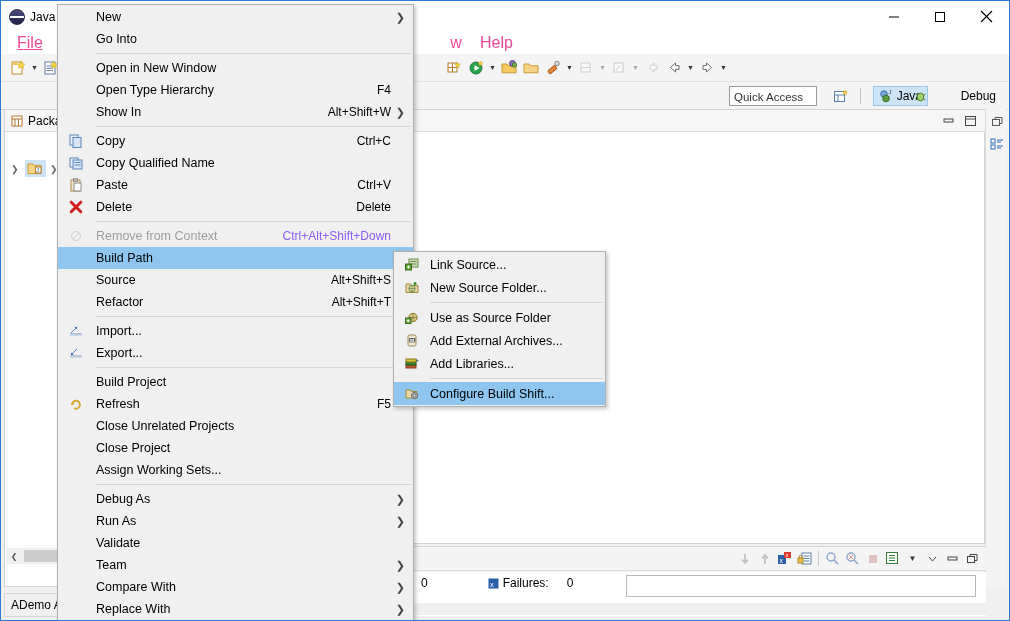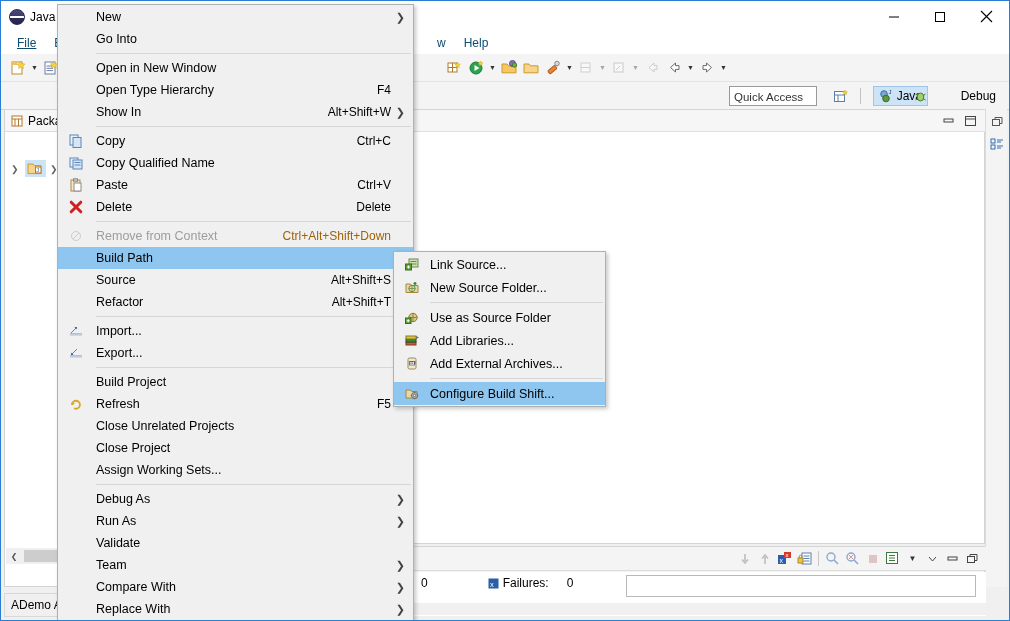--- a/index.html
+++ b/index.html
@@ -51,21 +51,21 @@
 
   
   .menubar {
     position: absolute; left: 0; top: 31px;
     width: 1008px; height: 22px;
     background: #ffffff;
     display: flex; align-items: center;
     padding-left: 7px;
   }
   .menubar-item {
-    font-size: 12px; color: #0c4a6e;
+    font-size: 16px; color: #ec4899;
     padding: 2px 9px;
     white-space: nowrap;
   }
 
   
   .toolbar {
     position: absolute; left: 0; top: 53px;
     width: 1008px; height: 28px;
     background: #f4f4f4;
     border-bottom: 1px solid #e3e3e3;
@@ -244,21 +244,21 @@
   .mi.sel { background: #8ec6f0; text-align: right; }
   .mi .mi-icon {
     position: absolute; left: 10px; top: 3px;
     width: 16px; height: 16px;
     display: flex; align-items: center; justify-content: center;
   }
   .mi .mi-accel {
     position: absolute; right: 22px;
     font-size: 12px; color: #000;
   }
-  .mi.disabled .mi-accel { color: #a16207; }
+  .mi.disabled .mi-accel { color: #8b5cf6; }
   .mi .mi-sub {
     position: absolute; right: 8px;
     font-size: 11px; color: #444;
   }
   .msep {
     height: 1px; background: #d6d6d6;
     margin: 3px 2px 3px 38px;
   }
 
   
@@ -781,38 +781,38 @@
             <path d="M3.8 7.5 h8.4 M8 3.3 v8.4" stroke="#8a7a2a" stroke-width=".8"></path>
             <rect x="0.5" y="8" width="5.5" height="5.5" fill="#5aa02e" stroke="#3a6a1e"></rect>
             <path d="M3.2 9.2 v3.1 M1.7 10.75 h3" stroke="#fff" stroke-width="1.1"></path>
           </svg>
       </span>
       <span>Use as Source Folder</span>
     </div>
     <div class="mi">
       <span class="mi-icon">
         <svg width="15" height="15" viewBox="0 0 15 15">
+            <rect x="3" y="2" width="8" height="11" rx="1.5" fill="#f0e8d0" stroke="#9a8a5a"></rect>
+            <rect x="4.5" y="5.5" width="5" height="3.5" fill="#fff" stroke="#7a7a7a"></rect>
+            <text x="4.8" y="8.4" font-size="3.6" fill="#333" font-family="Liberation Sans">010</text>
+          </svg>
+      </span>
+      <span>Add External Archives...</span>
+    </div>
+    <div class="mi">
+      <span class="mi-icon">
+        <svg width="15" height="15" viewBox="0 0 15 15">
             <rect x="1" y="9" width="10" height="3" fill="#c85a3a" stroke="#8a3a1e"></rect>
             <rect x="1" y="6" width="10" height="3" fill="#3a8a3a" stroke="#1e5a1e"></rect>
             <rect x="1" y="3" width="10" height="3" fill="#d8c83a" stroke="#8a7a1e"></rect>
             <path d="M11 3 l3 1.5 -3 1.5z" fill="#6a6a6a"></path>
           </svg>
       </span>
       <span>Add Libraries...</span>
     </div>
-    <div class="mi">
-      <span class="mi-icon">
-        <svg width="15" height="15" viewBox="0 0 15 15">
-            <rect x="3" y="2" width="8" height="11" rx="1.5" fill="#f0e8d0" stroke="#9a8a5a"></rect>
-            <rect x="4.5" y="5.5" width="5" height="3.5" fill="#fff" stroke="#7a7a7a"></rect>
-            <text x="4.8" y="8.4" font-size="3.6" fill="#333" font-family="Liberation Sans">010</text>
-          </svg>
-      </span>
-      <span>Add External Archives...</span>
-    </div>
     <div class="msep"></div>
     <div class="mi sel">
       <span class="mi-icon">
         <svg width="15" height="15" viewBox="0 0 15 15">
             <path d="M1 4 h4.5 l1.2 1.5H12v6.5H1z" fill="#e8d8a8" stroke="#a08a3a"></path>
             <circle cx="9.5" cy="9.5" r="3" fill="#b8b8b8" stroke="#6a6a6a"></circle>
             <circle cx="9.5" cy="9.5" r="1.2" fill="#fff" stroke="#6a6a6a"></circle>
             <path d="M9.5 5.8 v1.2 M9.5 12 v1.2 M5.8 9.5 h1.2 M12 9.5 h1.2" stroke="#6a6a6a" stroke-width="1.2"></path>
           </svg>
       </span>

